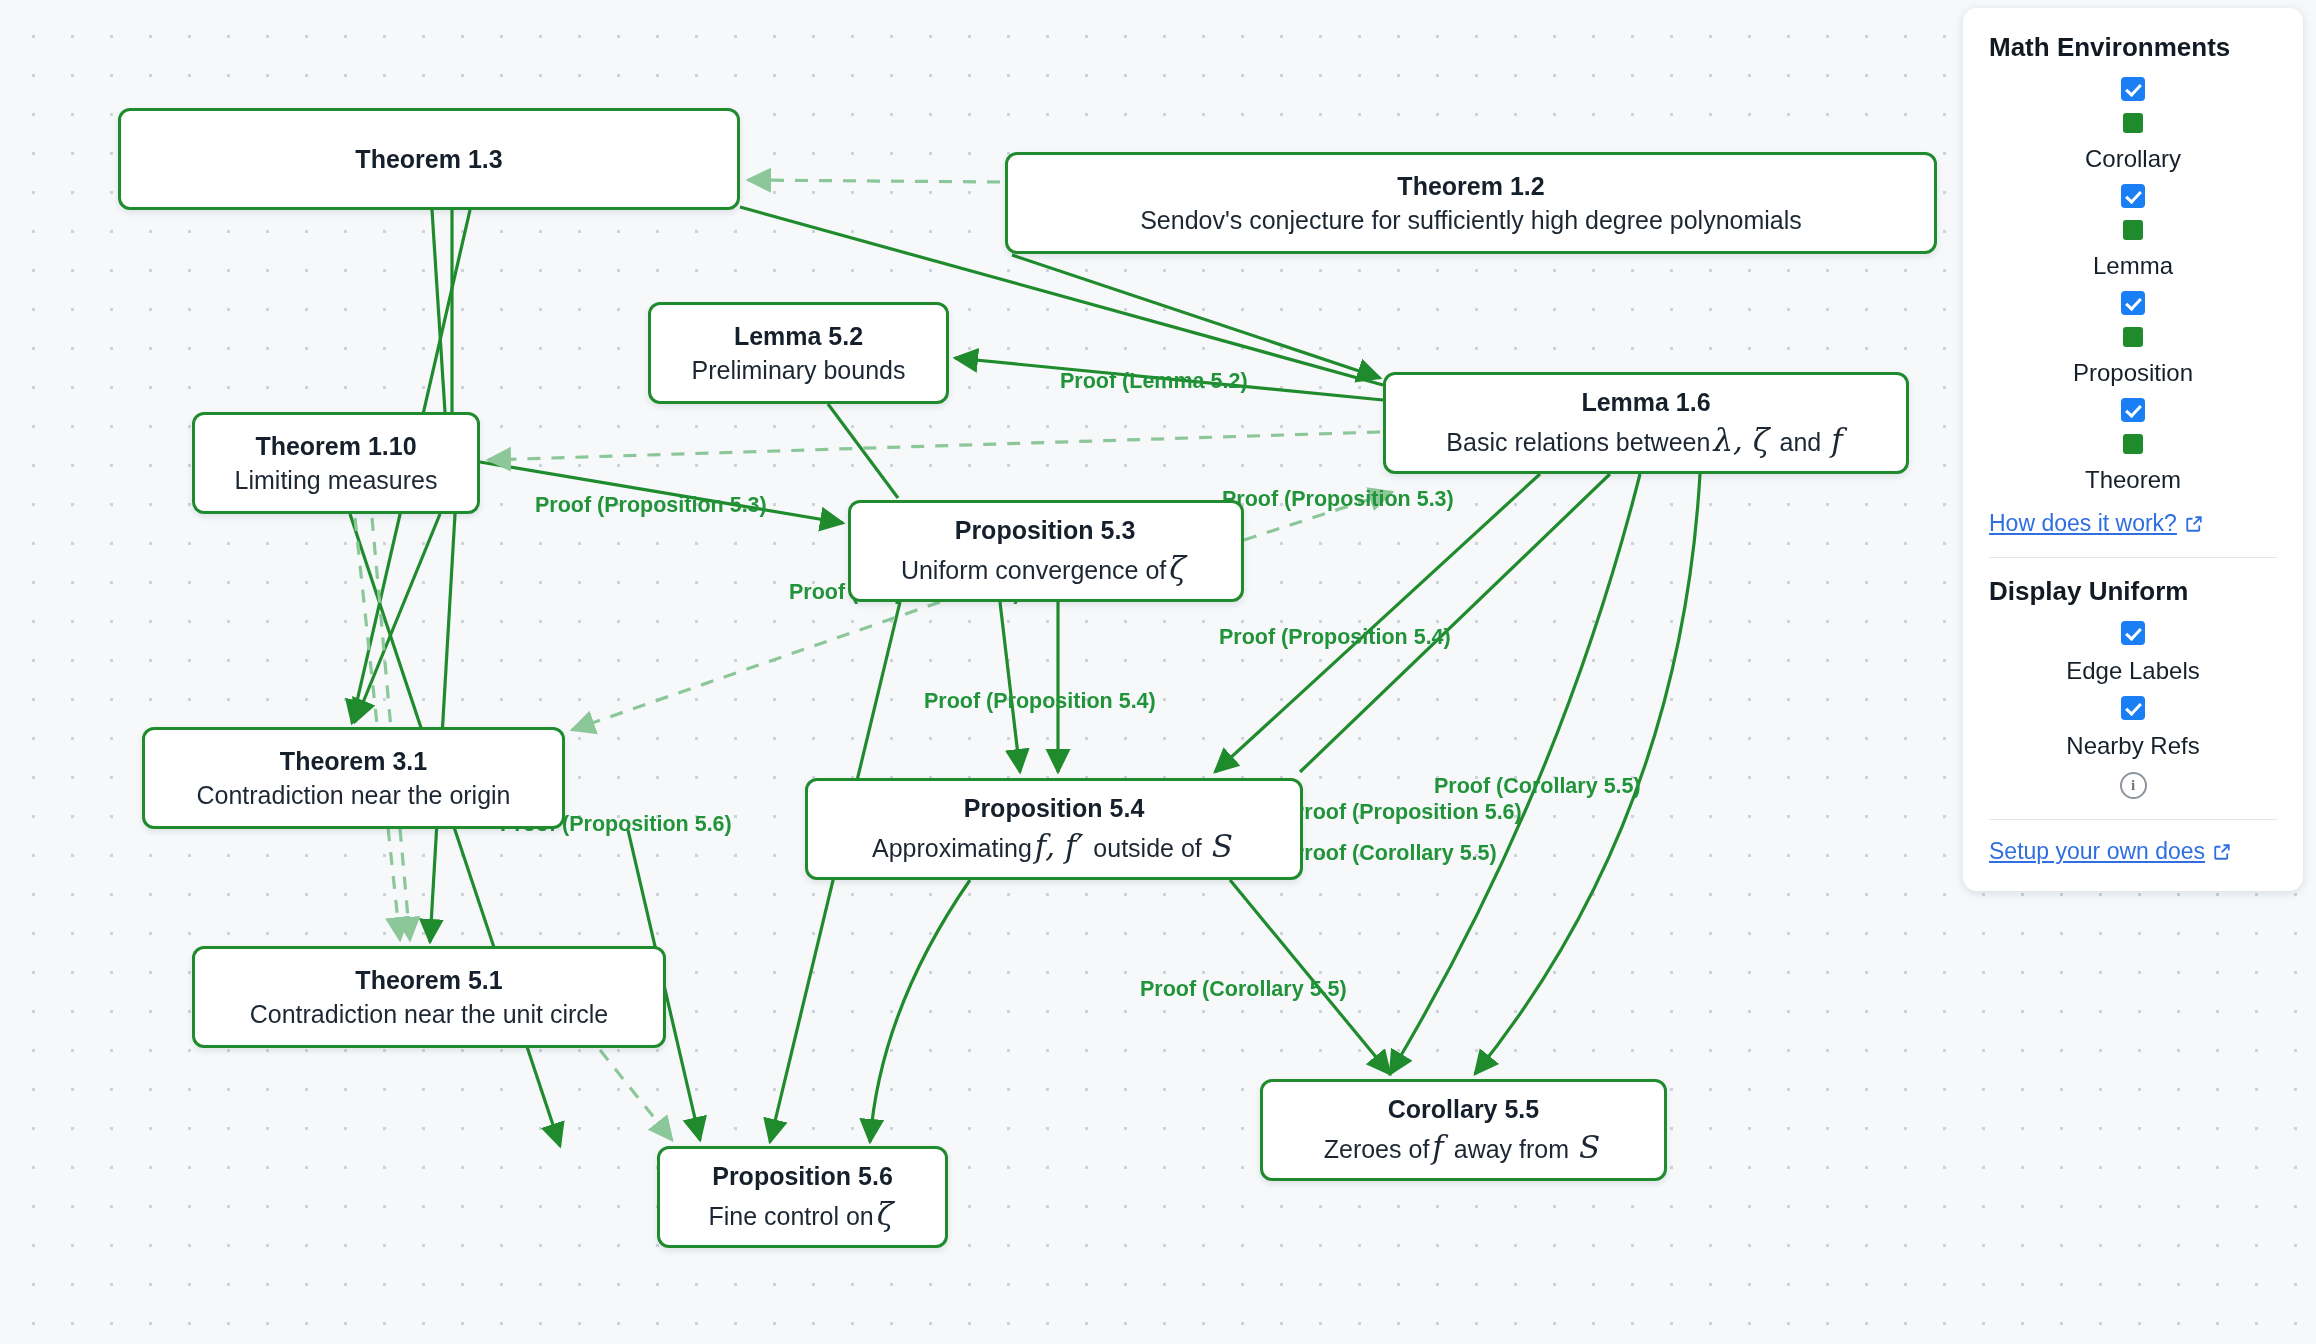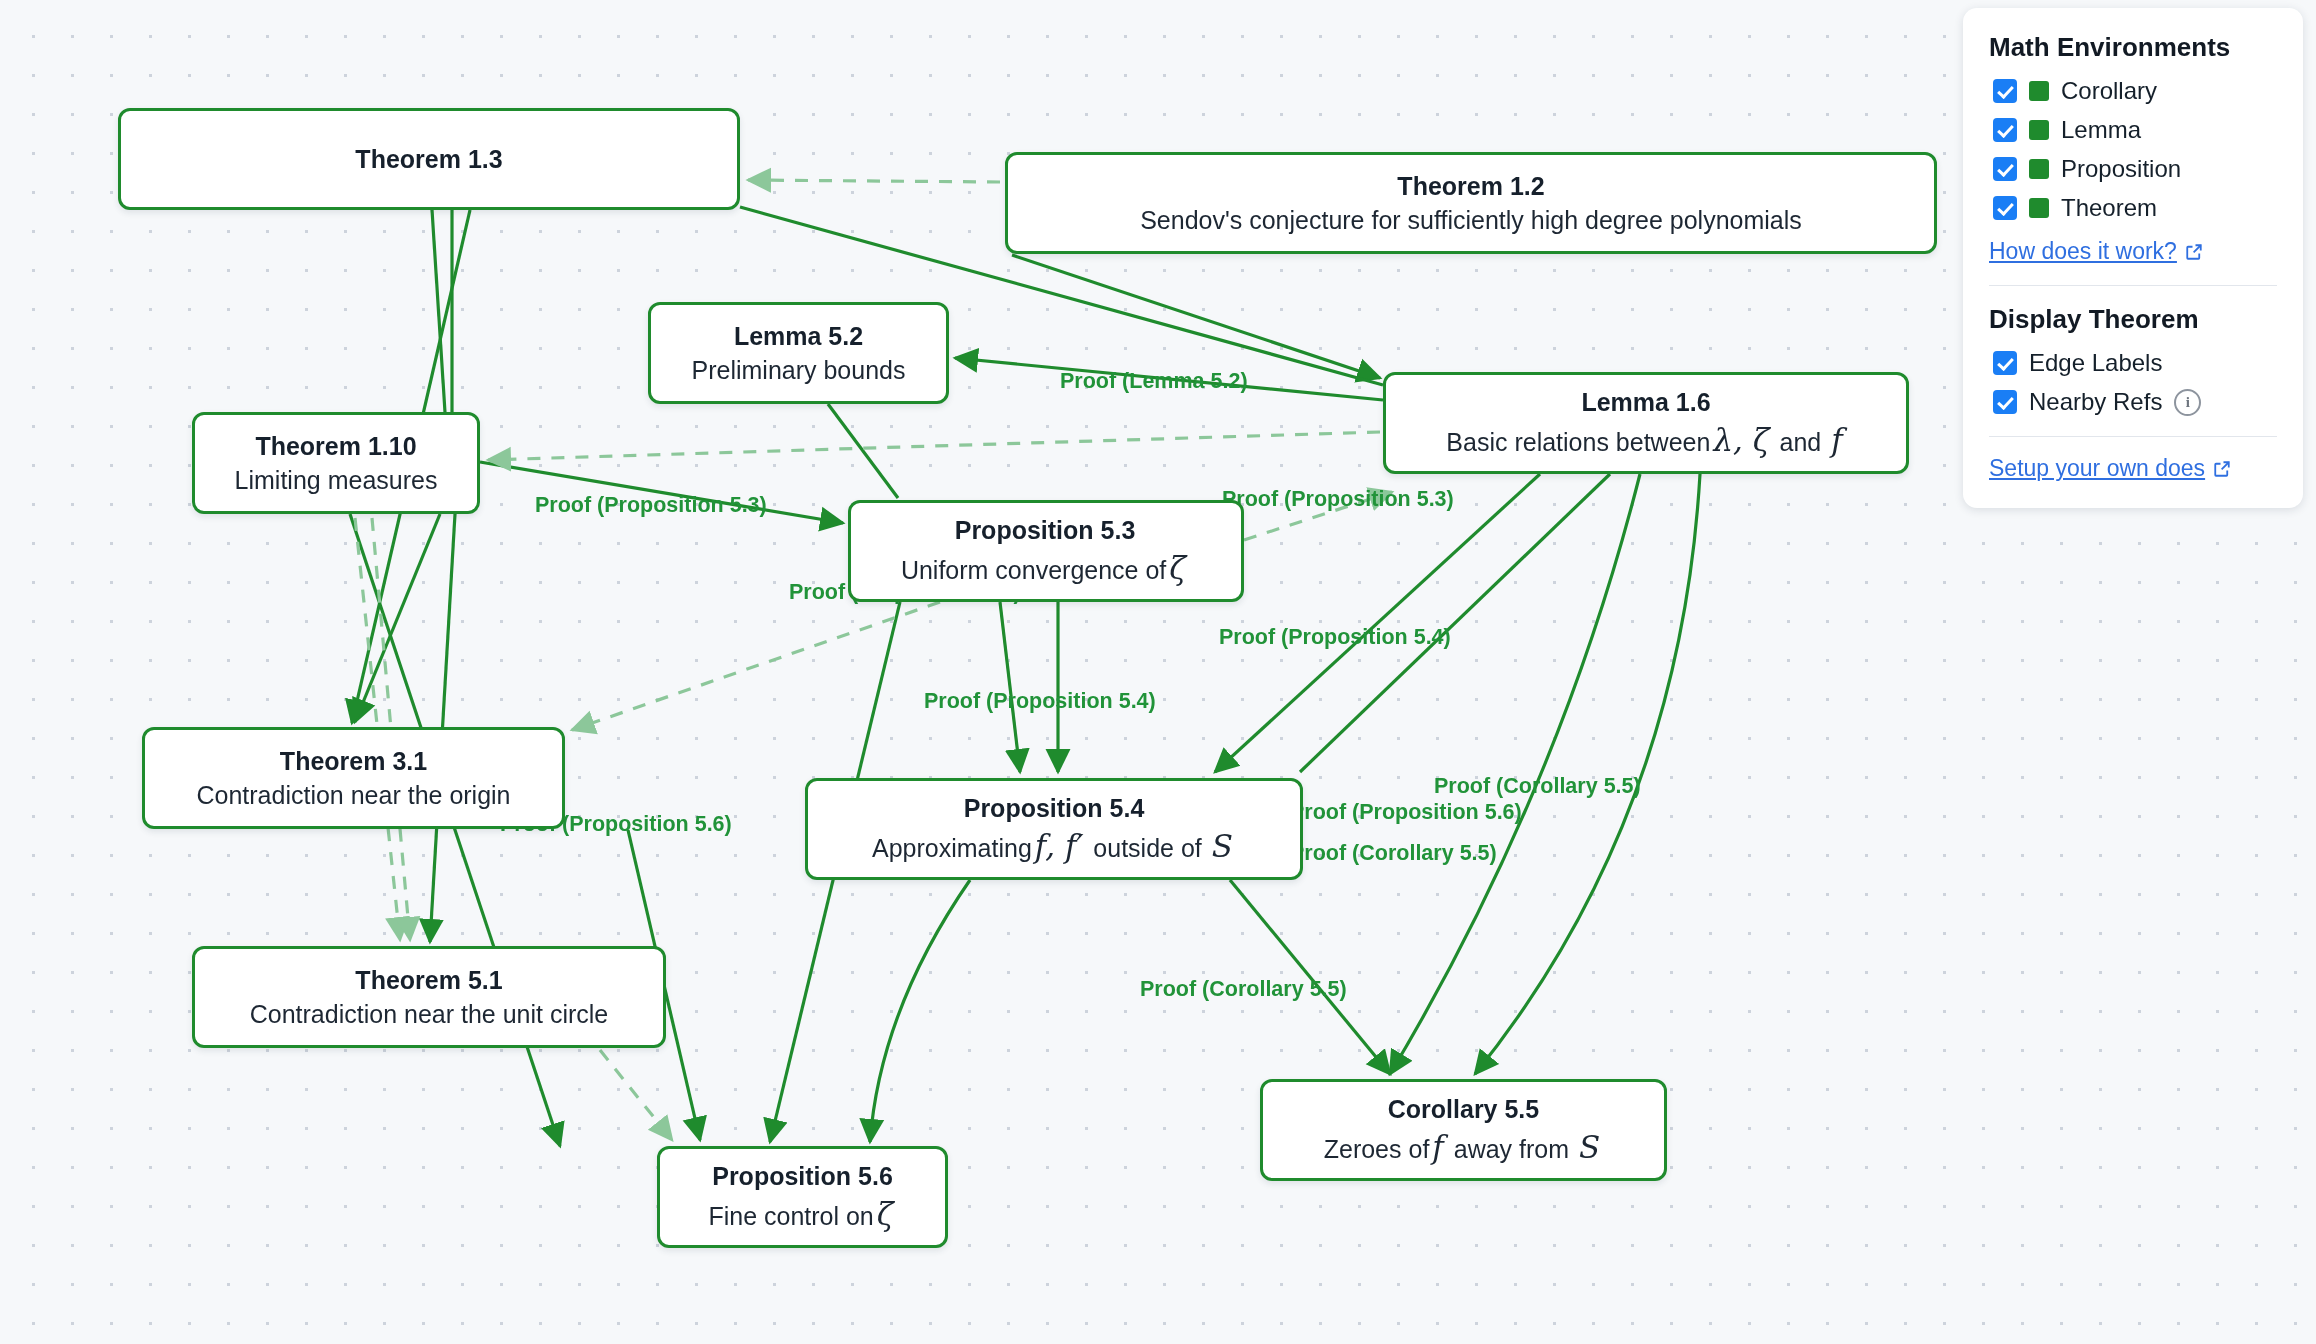--- a/index.html
+++ b/index.html
@@ -78,21 +78,22 @@
   .panel-title {
     font-size: 26px;
     font-weight: bold;
     color: #121a24;
     margin-bottom: 14px;
   }
   .opt-row {
     display: flex;
     align-items: center;
     gap: 12px;
-    margin: 11px 4px;
+    margin: 11px 12px;
+    flex-direction: column;
   }
   .cbx {
     width: 24px; height: 24px;
     border-radius: 4px;
     background: #1a7ef5;
     position: relative;
     flex: 0 0 auto;
   }
   .cbx::after {
     content:"";
@@ -300,21 +301,21 @@
       <span class="ext-link">How does it work?</span>
       <svg class="ext-icon" viewBox="0 0 24 24" fill="none" stroke="#2f6fe0" stroke-width="2.4">
         <path d="M14 3h7v7"></path>
           <path d="M21 3l-9.5 9.5"></path>
         <path d="M19 14v6a1 1 0 0 1-1 1H4a1 1 0 0 1-1-1V6a1 1 0 0 1 1-1h6"></path>
       </svg>
     </div>
 
     <div class="divider"></div>
 
-    <div class="panel-title">Display Theorem</div>
+    <div class="panel-title">Display Uniform</div>
     <div id="disp-list">
         <div class="opt-row">
           <div class="cbx"></div>
           <span class="opt-label">Edge Labels</span>
         </div>
         <div class="opt-row">
           <div class="cbx"></div>
           <span class="opt-label">Nearby Refs</span>
           <span class="info-icon">i</span>
         </div>

